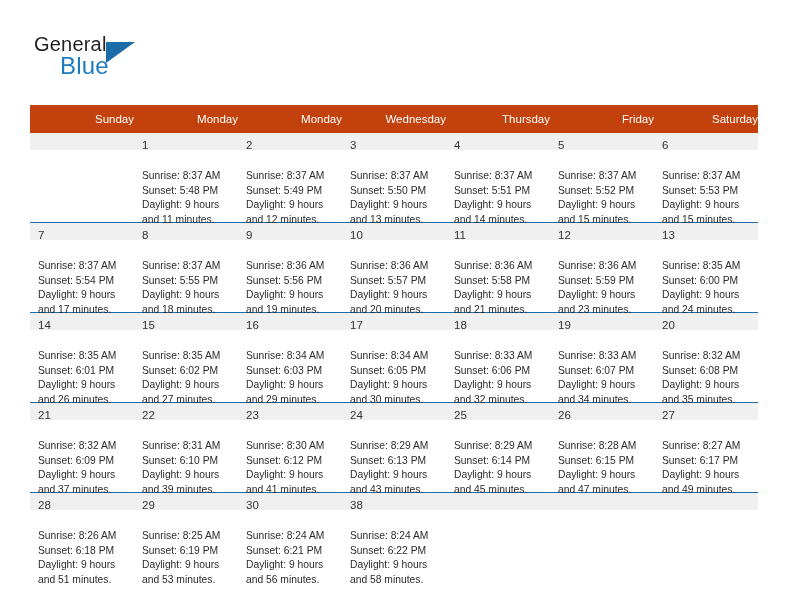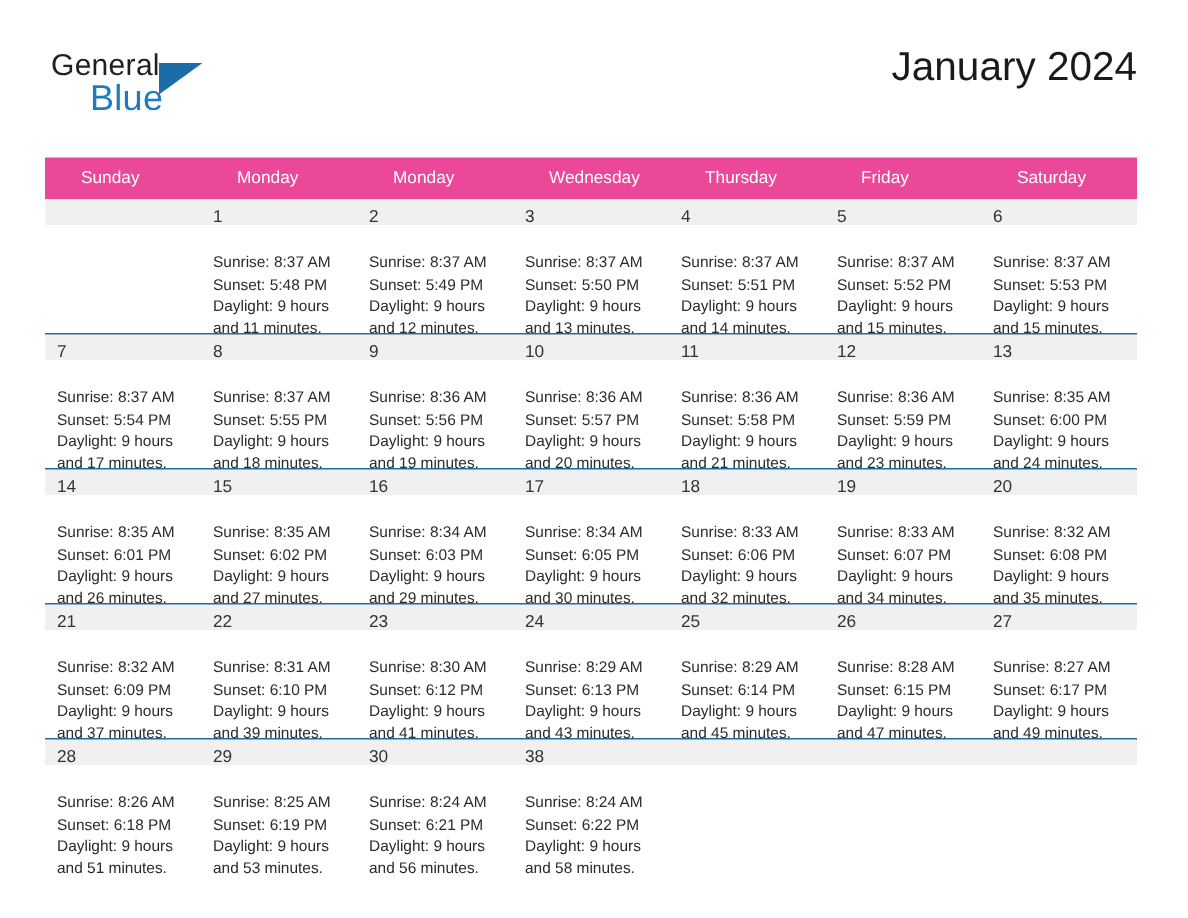--- a/index.html
+++ b/index.html
@@ -90,25 +90,25 @@
   .calendar {
     position: absolute;
     left: 30px;
     top: 105px;
     width: 728px;
     border-collapse: collapse;
     table-layout: fixed;
   }
 
   .calendar th {
-    background: #ec4899;
+    background: #c2410c;
     color: #ffffff;
     font-size: 11.5px;
     font-weight: normal;
-    text-align: left;
+    text-align: right;
     padding: 5px 0 5px 24px;
     height: 18px;
     border: none;
   }
 
   .calendar td {
     vertical-align: top;
     padding: 0;
     border: none;
     border-top: 1px solid #1b6ca8;
@@ -157,21 +157,20 @@
 
   <div class="header">
 
     <div class="logo">
       <span class="logo-general">General</span>
       <span class="logo-triangle"></span>
       <span class="logo-blue">Blue</span>
     </div>
 
     <div class="title-block">
-      <div class="cal-title">January 2024</div>
     </div>
 
   </div>
 
   <table class="calendar">
     <thead>
       <tr id="weekday-row">
           <th>Sunday</th>
           <th>Monday</th>
           <th>Monday</th>

